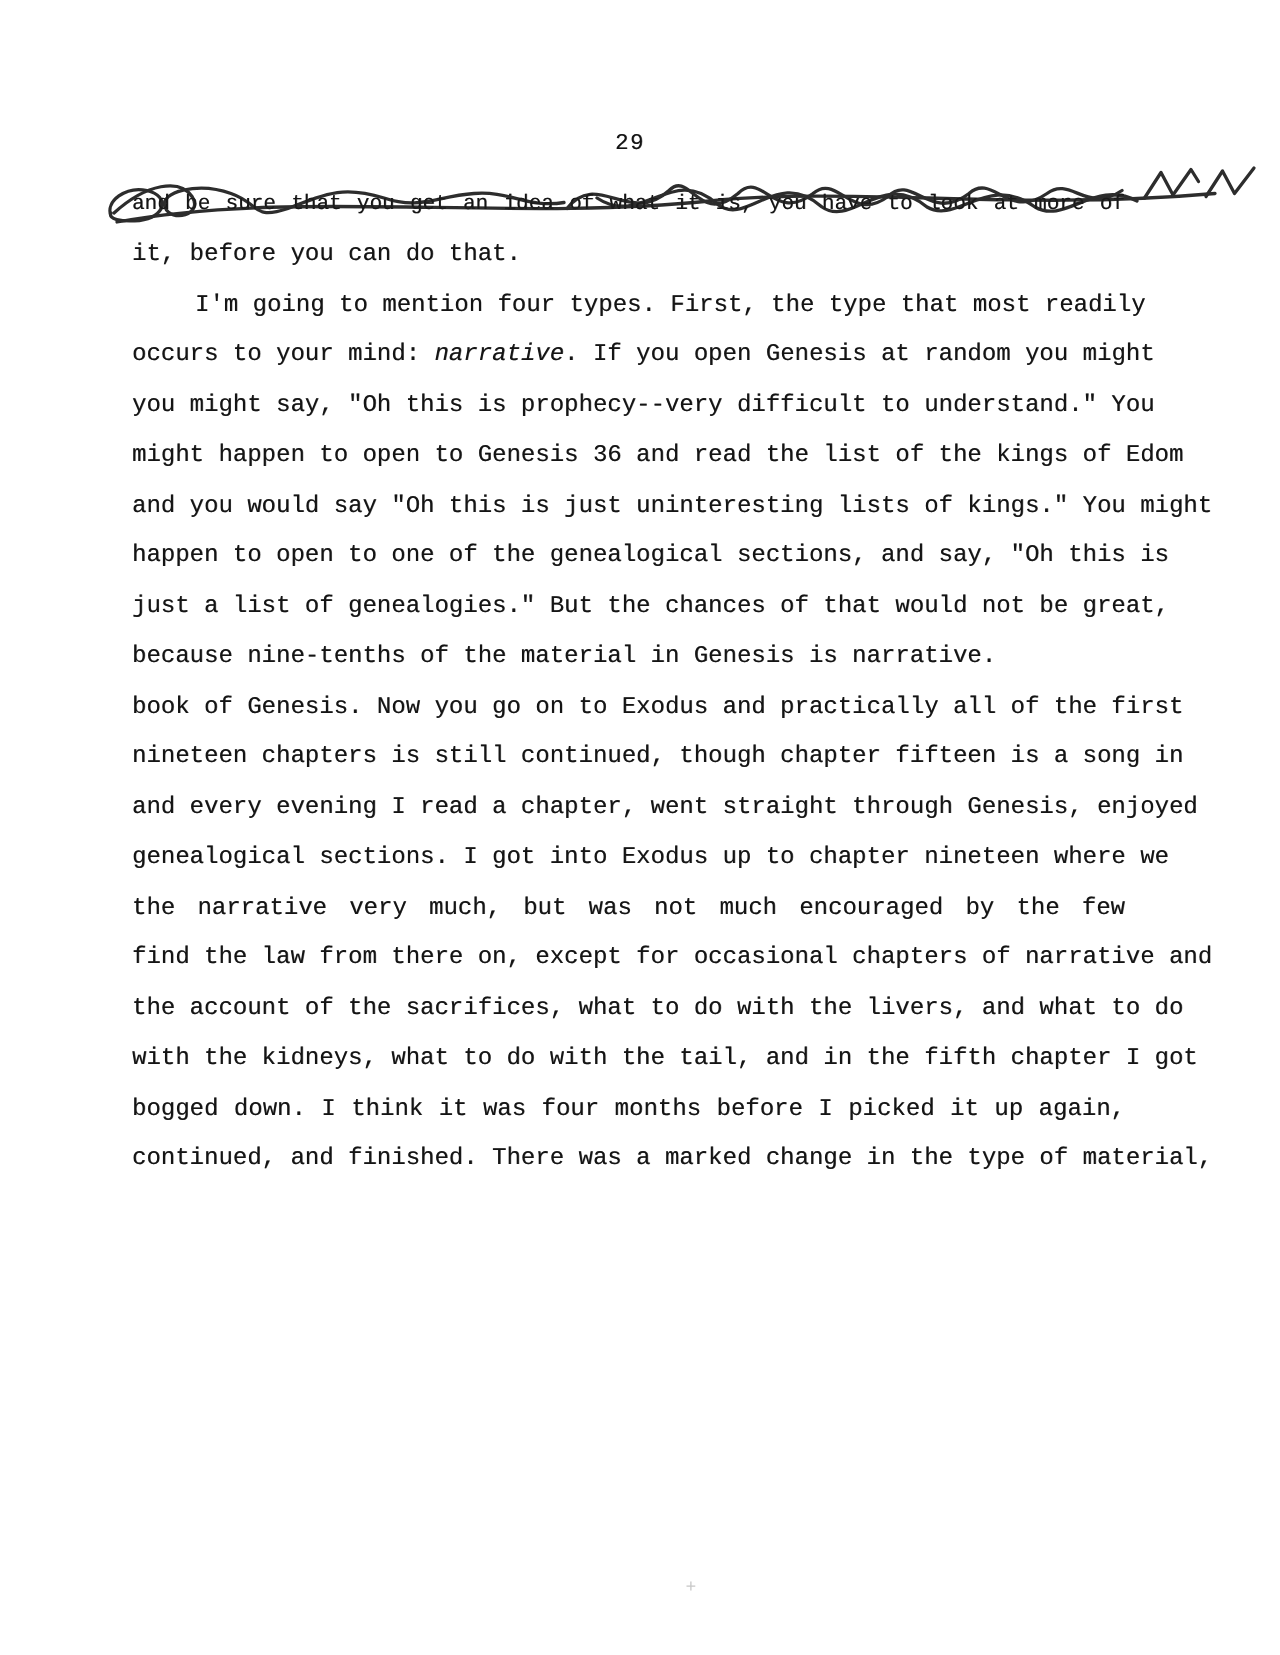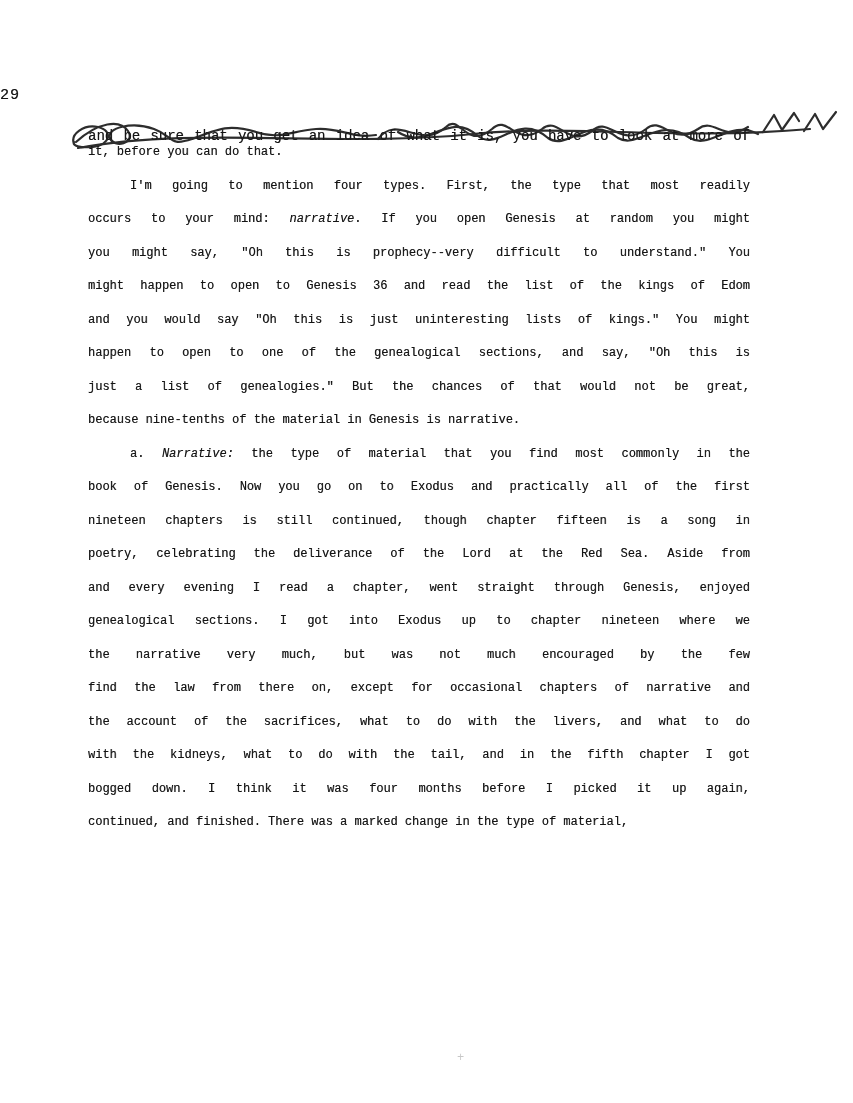--- a/index.html
+++ b/index.html
@@ -10,21 +10,21 @@
     background: #ffffff;
     overflow: hidden;
     font-family: "Liberation Mono", "DejaVu Sans Mono", monospace;
     color: #141414;
   }
   .page-number {
     position: absolute;
     top: 87px;
     left: 0;
     width: 840px;
-    text-align: left;
+    text-align: center;
     font-size: 15px;
     letter-spacing: 1px;
     text-shadow: 0.3px 0.3px 0 rgba(20,20,20,0.55);
   }
   .struck-line {
     position: absolute;
     top: 124px;
     left: 88px;
     width: 662px;
     font-size: 14px;
@@ -36,24 +36,24 @@
   .scribble-svg {
     position: absolute;
     top: 104px;
     left: 68px;
     width: 785px;
     height: 62px;
     pointer-events: none;
   }
   .body-text {
     position: absolute;
-    top: 136px;
+    top: 153px;
     left: 88px;
     width: 662px;
-    font-size: 12px;
+    font-size: 16px;
     text-shadow: 0.3px 0.3px 0 rgba(20,20,20,0.55);
   }
   .line {
     height: 33.5px;
     line-height: 33.5px;
     text-align: justify;
     text-align-last: justify;
     white-space: nowrap;
   }
   .line.no-just { text-align-last: left; }
@@ -91,24 +91,22 @@
   <div class="body-text">
     <div class="line no-just">it, before you can do that.</div>
     <div class="line indent">I'm going to mention four types.  First, the type that most readily</div>
     <div class="line"><span>occurs to your mind: </span><span class="it">narrative</span><span>.  If you open Genesis at random you might</span></div>
     <div class="line">you might say, "Oh this is prophecy--very difficult to understand."  You</div>
     <div class="line">might happen to open to Genesis 36 and read the list of the kings of Edom</div>
     <div class="line">and you would say "Oh this is just uninteresting lists of kings."  You might</div>
     <div class="line">happen to open to one of the genealogical sections, and say, "Oh this is</div>
     <div class="line">just a list of genealogies."  But the chances of that would not be great,</div>
     <div class="line no-just">because nine-tenths of the material in Genesis is narrative.</div>
-    <div class="line indent"><span>a. </span><span class="it">Narrative:</span><span> the type of material that you find most commonly in the</span></div>
     <div class="line">book of Genesis.  Now you go on to Exodus and practically all of the first</div>
     <div class="line">nineteen chapters is still continued, though chapter fifteen is a song in</div>
-    <div class="line">poetry, celebrating the deliverance of the Lord at the Red Sea.  Aside from</div>
     <div class="line">and every evening I read a chapter, went straight through Genesis, enjoyed</div>
     <div class="line">genealogical sections. I got into Exodus up to chapter nineteen where we</div>
     <div class="line">the narrative very much, but was not much encouraged by the few</div>
     <div class="line">find the law from there on, except for occasional chapters of narrative and</div>
     <div class="line">the account of the sacrifices, what to do with the livers, and what to do</div>
     <div class="line">with the kidneys, what to do with the tail, and in the fifth chapter I got</div>
     <div class="line">bogged down. I think it was four months before I picked it up again,</div>
     <div class="line no-just">continued, and finished.  There was a marked change in the type of material,</div>
   </div>
 

